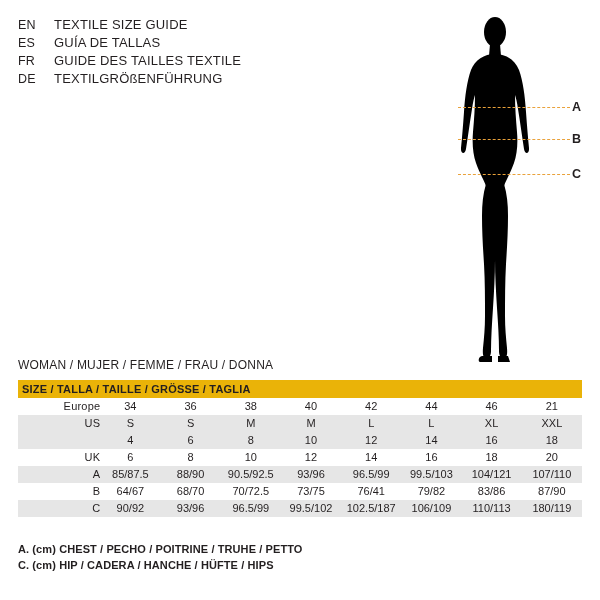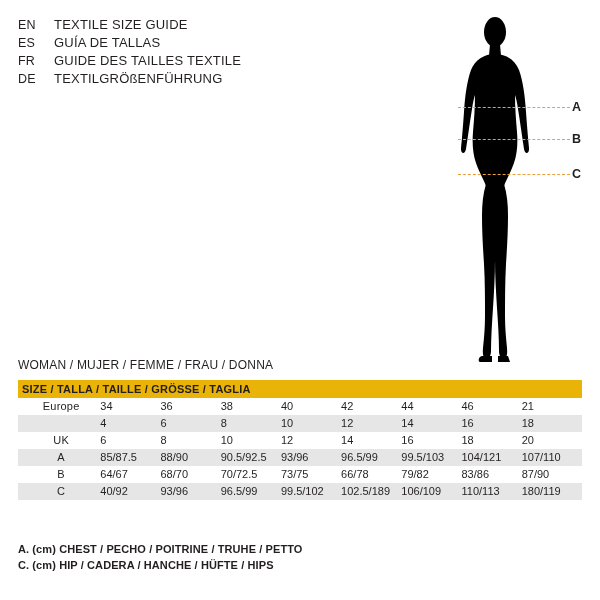--- a/index.html
+++ b/index.html
@@ -107,26 +107,27 @@
     letter-spacing: 0.2px;
     height: 18px;
   }
   .size-table tr.shade td {
     background: #e6e6e6;
   }
   .size-table tr.plain td {
     background: #ffffff;
   }
   .size-table td.rowlabel {
-    text-align: center;
+    text-align: right;
     padding-left: 4px;
     width: 78px;
     letter-spacing: 0.2px;
   }
   .size-table td.val {
+    text-align: center;
     width: 60px;
   }
 
   
   .legend {
     position: absolute;
     left: 18px;
     top: 541px;
     font-size: 11px;
     font-weight: bold;
@@ -236,20 +237,31 @@
         <td class="val">34</td>
         <td class="val">36</td>
         <td class="val">38</td>
         <td class="val">40</td>
         <td class="val">42</td>
         <td class="val">44</td>
         <td class="val">46</td>
         <td class="val">21</td>
       </tr>
 
+      <tr class="shade">
+        <td class="rowlabel">US</td>
+        <td class="val">S</td>
+        <td class="val">S</td>
+        <td class="val">M</td>
+        <td class="val">M</td>
+        <td class="val">L</td>
+        <td class="val">L</td>
+        <td class="val">XL</td>
+        <td class="val">XXL</td>
+      </tr>
 
       <tr class="shade">
         <td class="rowlabel"></td>
         <td class="val">4</td>
         <td class="val">6</td>
         <td class="val">8</td>
         <td class="val">10</td>
         <td class="val">12</td>
         <td class="val">14</td>
         <td class="val">16</td>
@@ -279,33 +291,33 @@
         <td class="val">104/121</td>
         <td class="val">107/110</td>
       </tr>
 
       <tr class="plain">
         <td class="rowlabel">B</td>
         <td class="val">64/67</td>
         <td class="val">68/70</td>
         <td class="val">70/72.5</td>
         <td class="val">73/75</td>
-        <td class="val">66/78</td>
+        <td class="val">76/41</td>
         <td class="val">79/82</td>
         <td class="val">83/86</td>
         <td class="val">87/90</td>
       </tr>
 
       <tr class="shade">
         <td class="rowlabel">C</td>
-        <td class="val">40/92</td>
+        <td class="val">90/92</td>
         <td class="val">93/96</td>
         <td class="val">96.5/99</td>
         <td class="val">99.5/102</td>
-        <td class="val">102.5/189</td>
+        <td class="val">102.5/187</td>
         <td class="val">106/109</td>
         <td class="val">110/113</td>
         <td class="val">180/119</td>
       </tr>
     </tbody>
   </table>
 
   <div class="legend">
     <div>A. (cm) CHEST / PECHO / POITRINE / TRUHE / PETTO</div>
     <div>C. (cm) HIP / CADERA / HANCHE / HÜFTE / HIPS</div>

